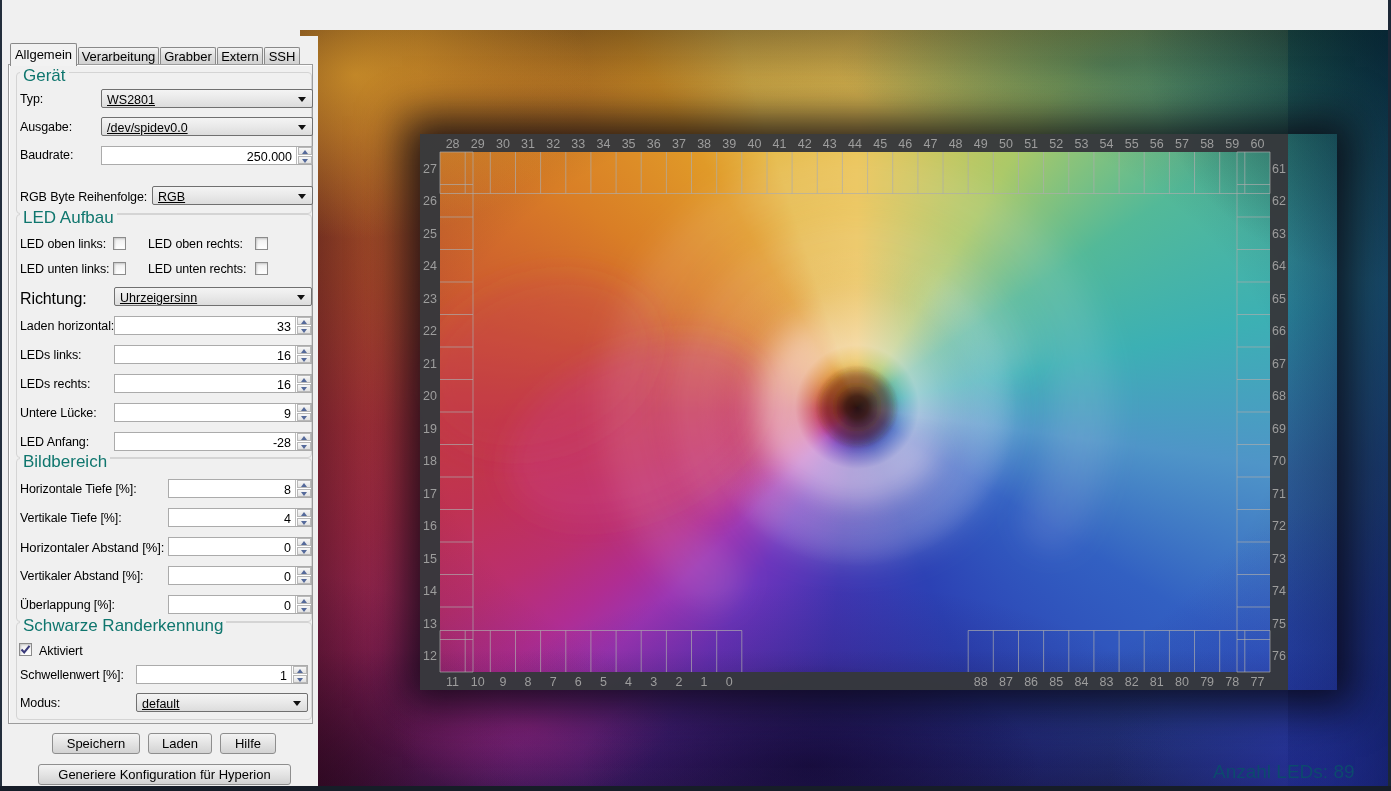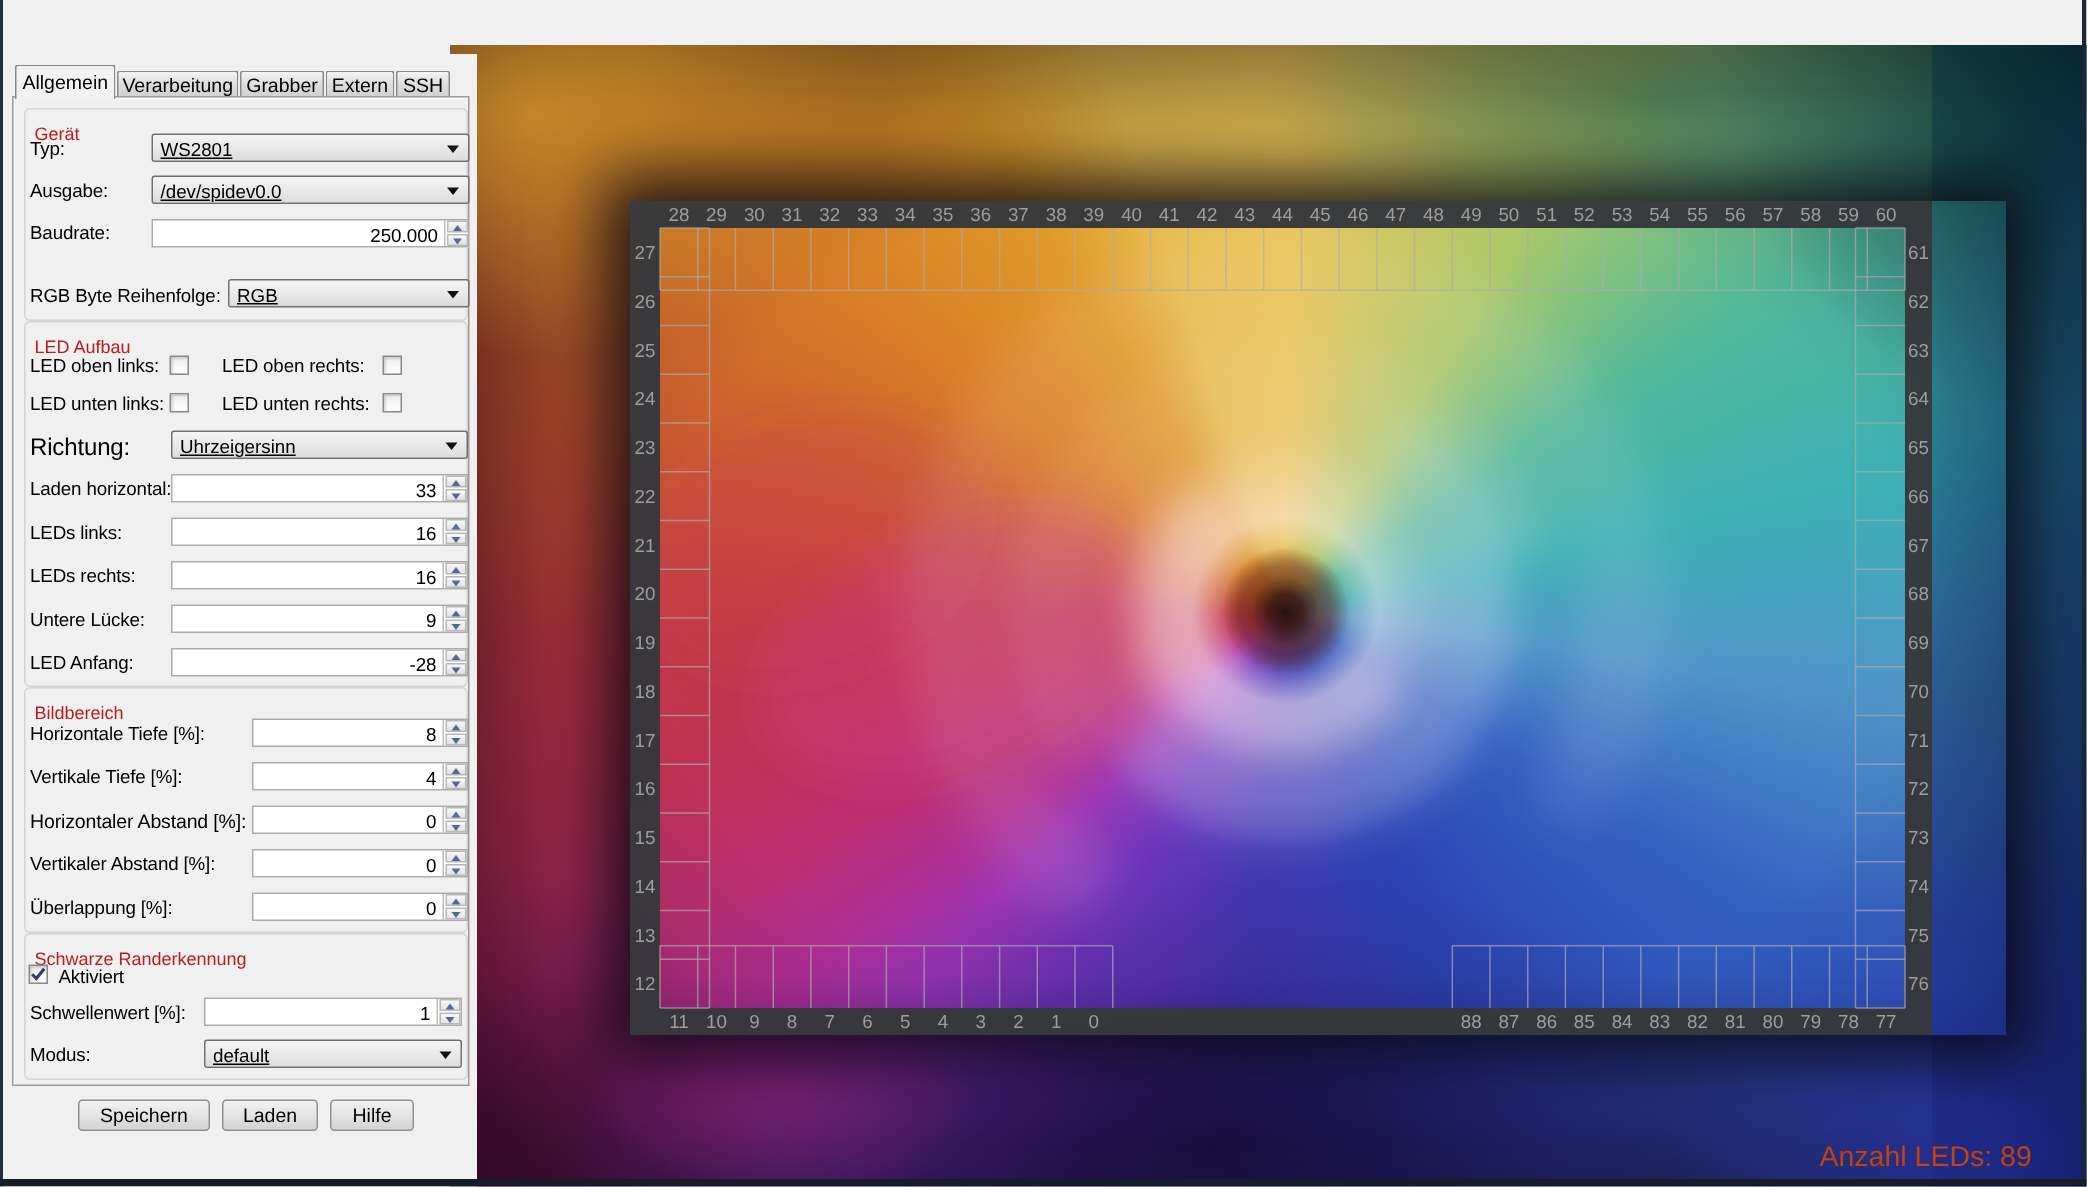--- a/index.html
+++ b/index.html
@@ -47,37 +47,37 @@
       #e09a28 328deg, #e6bc4d 342deg, #eac455 360deg);
 }
 #fx { position:absolute; left:300px; top:30px; }
 #rightcol { position:absolute; left:1288px; top:30px; width:103px; height:761px;
   background:linear-gradient(180deg, rgba(5,48,54,0.5) 0%, rgba(8,62,85,0.35) 15%, rgba(12,55,105,0.4) 35%, rgba(10,36,95,0.5) 58%, rgba(16,30,110,0.45) 78%, rgba(25,38,130,0.3) 100%); }
 
 
 #tv { position:absolute; left:420px; top:134px; width:917px; height:556px;
   box-shadow:0 0 40px 18px rgba(8,6,16,0.85); }
 
-#anz { position:absolute; left:1213px; top:761px; font-size:19px; color:#c2410c; }
+#anz { position:absolute; left:1213px; top:761px; font-size:19px; color:#0c4a6e; }
 
 
 #edgeL { position:absolute; left:0; top:0; width:2px; height:791px; background:#232e3c; }
 #edgeR { position:absolute; right:0; top:0; width:3px; height:791px; background:#1c2736; }
 #edgeB { position:absolute; left:0; top:786px; width:1391px; height:5px; background:#161d28; }
 
 
 #panel { position:absolute; left:2px; top:36px; width:316px; height:756px; background:#f0f0f0; }
 .tab { position:absolute; top:11px; height:18px; background:linear-gradient(#f4f4f4,#dedede 45%,#d0d0d0);
   border:1px solid #898989; border-bottom:none; border-radius:2px 2px 0 0;
   font-size:13px; text-align:center; line-height:18px; color:#000; }
 .tab.act { top:7px; height:23px; background:#f2f2f2; line-height:22px; z-index:3; }
 .pane { position:absolute; left:6px; top:28px; width:305px; height:660px;
   border:1px solid #9c9c9c; background:#f0f0f0; box-shadow:inset 1px 1px 0 #fdfdfd; }
 .gb { position:absolute; border:1px solid #d4d4d4; border-radius:4px; }
-.gl { position:absolute; background:#f0f0f0; padding:0 3px; font-size:12px; color:#b91c1c;margin-top:16px; }
+.gl { position:absolute; background:#f0f0f0; padding:0 3px; font-size:17px; color:#0f766e; }
 .lb { position:absolute; color:#000; white-space:nowrap; letter-spacing:-0.1px; }
 .cb { position:absolute; height:19px; border:1px solid #707070; border-radius:2px;
   background:linear-gradient(#f4f4f4,#e9e9e9 50%,#dcdcdc); }
 .cb span { position:absolute; left:5px; top:2.5px; font-size:12.5px;text-decoration:underline; }
 .cb i { position:absolute; right:6px; top:7px; width:0; height:0;
   border-left:4.5px solid transparent; border-right:4.5px solid transparent; border-top:5px solid #111; }
 .sp { position:absolute; height:19px; border:1px solid #ababab; background:#fff; }
 .sp span { position:absolute; right:20px; top:2.5px; font-size:12.5px;text-align:right; }
 .ud { position:absolute; right:0; top:0; width:16px; height:17px; border-left:1px solid #bcbcbc; }
 .ud b { position:absolute; left:1px; width:14px; height:8px; background:linear-gradient(#f8f8f8,#e2e2e2); border:1px solid #b8b8b8; }
@@ -462,16 +462,17 @@
         </div>
       </div>
       <div class="lb" style="left:18px;top:660px;font-size:12.5px">Modus:</div>
       <div class="cb" style="left:134px;top:657px;width:172px">
         <span>default</span>
         <i></i>
       </div>
       <div class="bt" style="left:50px;top:697px;width:88px;height:21px;font-size:13px;line-height:19px">Speichern</div>
       <div class="bt" style="left:146px;top:697px;width:64px;height:21px;font-size:13px;line-height:19px">Laden</div>
       <div class="bt" style="left:218px;top:697px;width:56px;height:21px;font-size:13px;line-height:19px">Hilfe</div>
+      <div class="bt" style="left:36px;top:728px;width:253px;height:21px;font-size:13px;line-height:19px">Generiere Konfiguration für Hyperion</div>
     </div>
   <div id="edgeL"></div>
     <div id="edgeR"></div>
     <div id="edgeB"></div>
 </div>
 </body></html>

